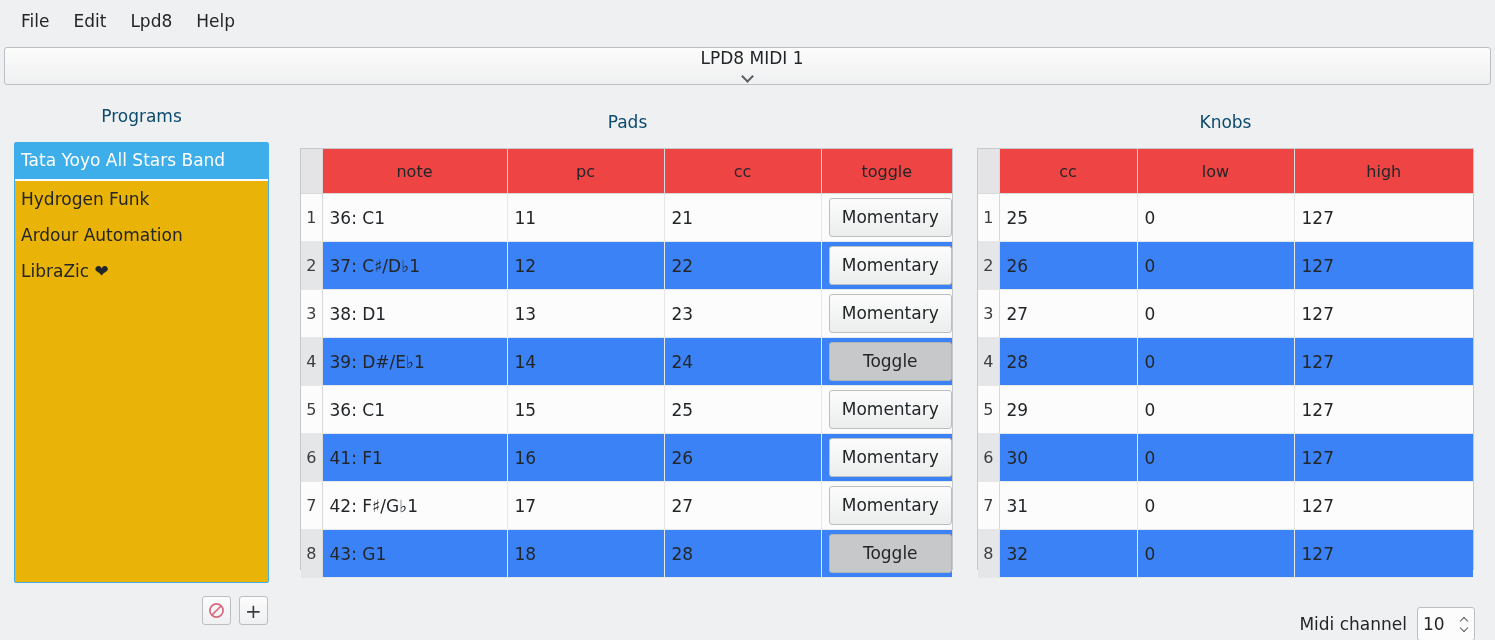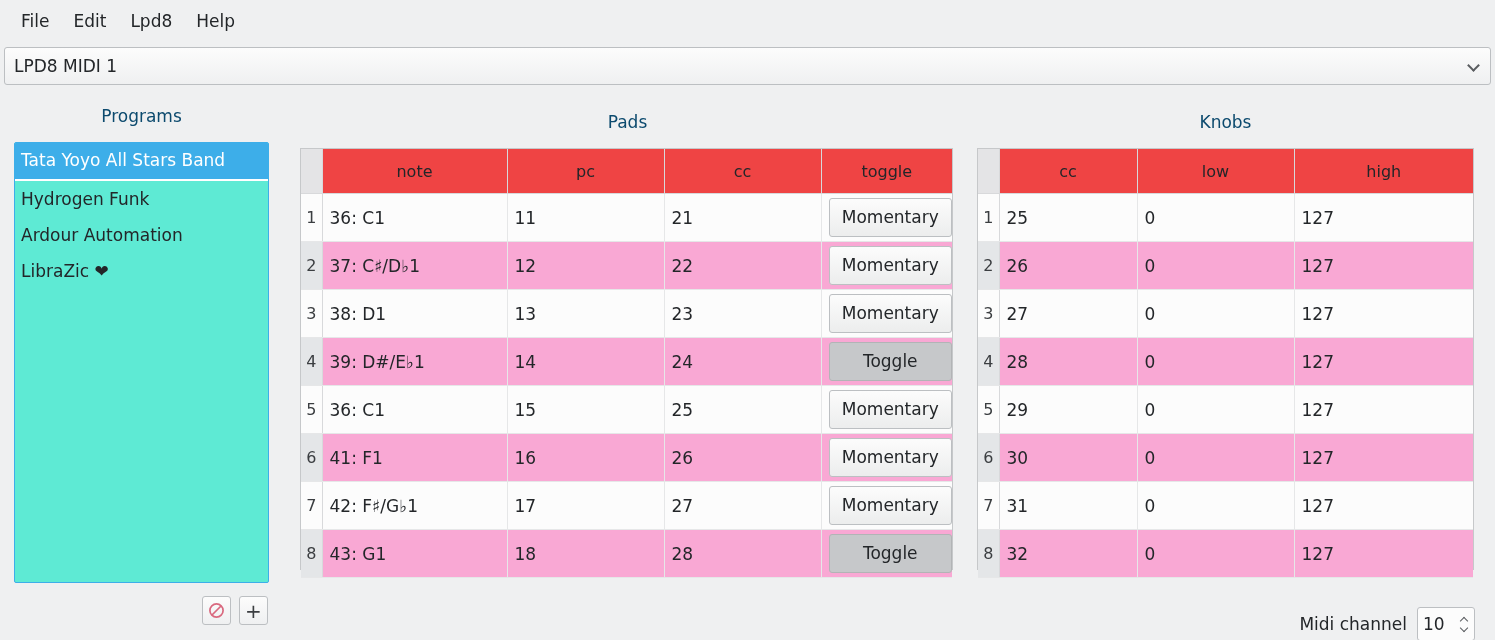--- a/index.html
+++ b/index.html
@@ -22,41 +22,41 @@
     font-size: 17px; color: #232629;
     padding: 3px 11px; margin-right: 2px; border-radius: 2px; cursor: default;
   }
 
   
   .combo {
     position: absolute; left: 4px; top: 47px; width: 1487px; height: 38px;
     box-sizing: border-box;
     background: linear-gradient(to bottom, #fcfcfc 0%, #eff0f1 100%);
     border: 1px solid #bcbfc2; border-radius: 3px;
-    display: flex; align-items: center;
+    display: flex; align-items: center; flex-direction: column;
   }
   .combo-text { font-size: 17px; padding-left: 9px; flex: 1; color: #232629; }
   .combo-arrow { width: 34px; text-align: center; color: #4d4d4d; font-size: 13px; line-height: 1; }
   .chev-down { display:inline-block; width:11px; height:11px; position:relative; }
   .chev-down::before{
     content:""; position:absolute; left:1px; top:1px; width:7px; height:7px;
     border-right:2px solid #5a5d60; border-bottom:2px solid #5a5d60;
     transform: rotate(45deg);
   }
 
   
   .sec-title { position: absolute; font-size: 17px; color: #0c4a6e; text-align: center; }
   #programs-title { left: 14px; top: 106px; width: 255px; }
   #pads-title { left: 300px; top: 112px; width: 655px; }
   #knobs-title { left: 977px; top: 112px; width: 497px; }
 
   
   .programs-list {
     position: absolute; left: 14px; top: 142px; width: 255px; height: 441px;
-    box-sizing: border-box; background: #5eead4;
+    box-sizing: border-box; background: #eab308;
     border: 1px solid #3daee9; border-radius: 2px; overflow: hidden;
   }
   .prog-item {
     font-size: 17px; height: 36px; line-height: 36px;
     padding-left: 6px; color: #232629; box-sizing: border-box;
     white-space: nowrap; overflow: hidden;
   }
   .prog-item.selected {
     background: #3daee9; color: #ffffff;
     border-bottom: 2px solid #ffffff; height: 38px; line-height: 34px;
@@ -89,21 +89,21 @@
   table.grid th.gutter-head {
     background: #e4e4e6; border-right: 1px solid #d8d9db; width: 21px;
   }
   table.grid th:last-child { border-right: none; }
   table.grid td {
     height: 47px; font-size: 17px; color: #232629; padding: 0 0 0 7px;
     border-right: 1px solid #e6e7e8; border-bottom: 1px solid #e6e7e8;
   }
   table.grid td:last-child { border-right: none; }
   table.grid tr.odd td { background: #fcfcfc; }
-  table.grid tr.even td { background: #f9a8d4; }
+  table.grid tr.even td { background: #3b82f6; }
   table.grid td.gutter {
     width: 21px; background: #e9eaec; text-align: center; padding: 0;
     font-size: 16px; color: #3b3e41; border-right: 1px solid #d8d9db;
   }
   table.grid tr.even td.gutter { background: #e4e6e8; }
   td.toggle-cell { padding: 0 2px; }
 
   .tgl-btn {
     width: 100%; height: 39px; line-height: 37px; box-sizing: border-box;
     text-align: center; font-size: 17px; color: #232629;

